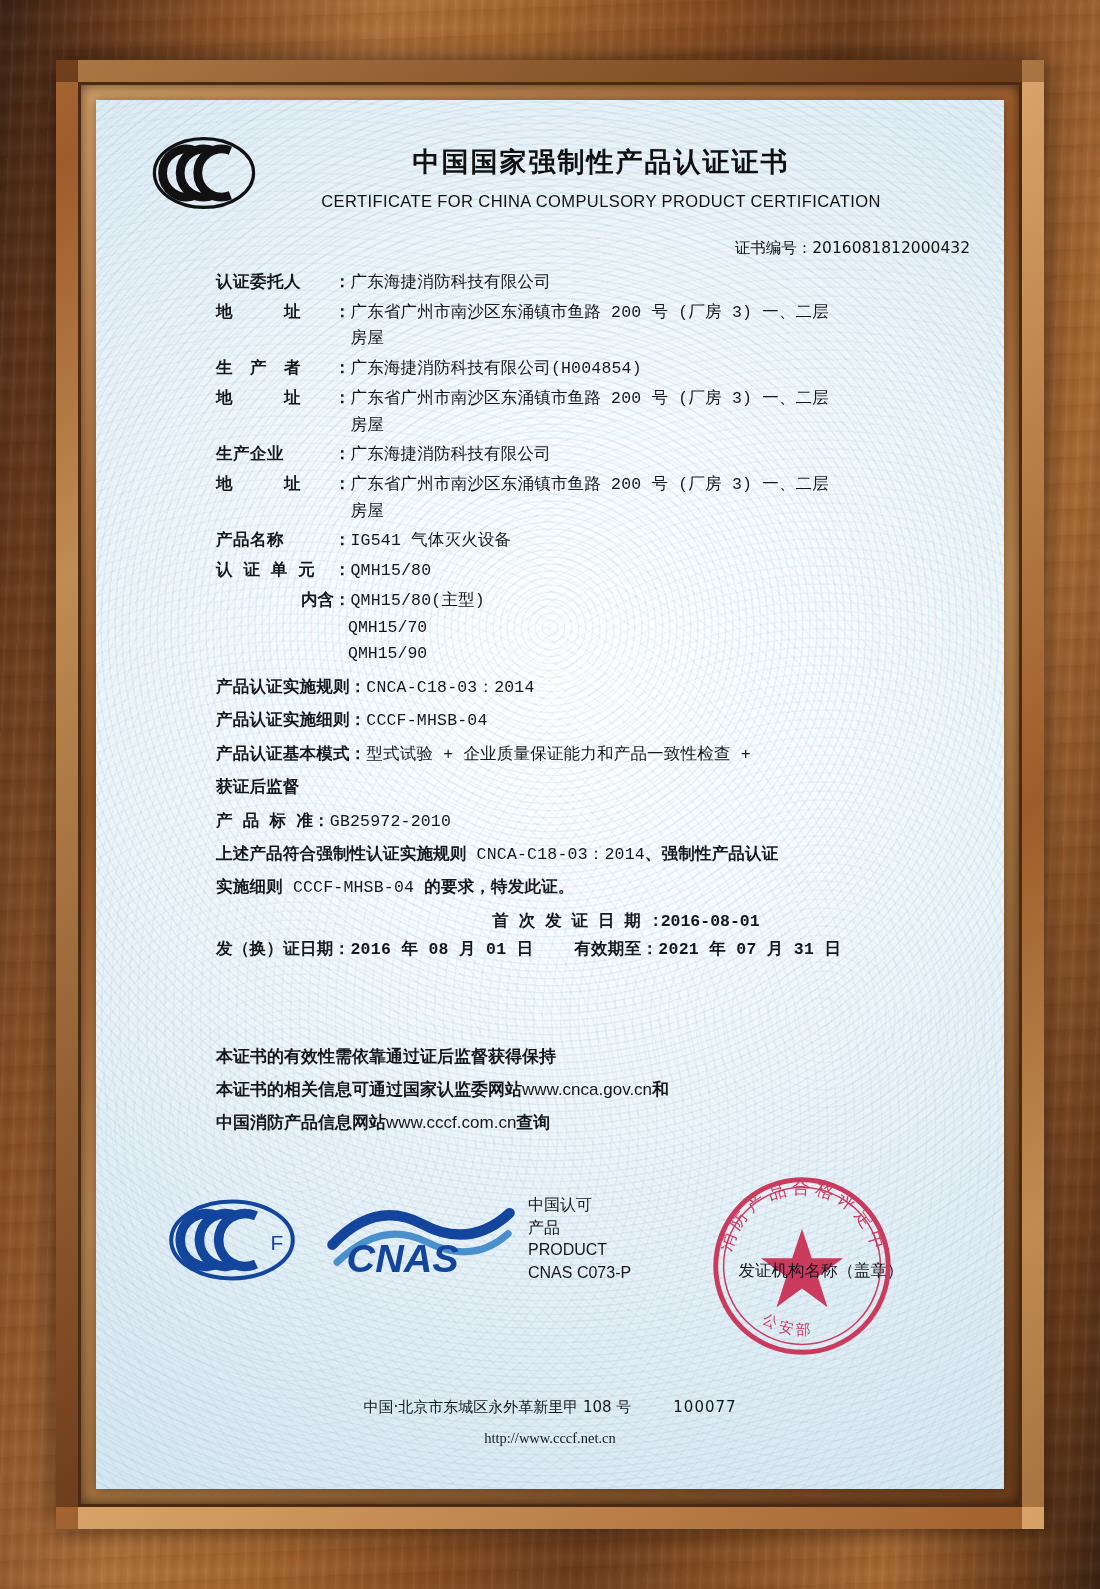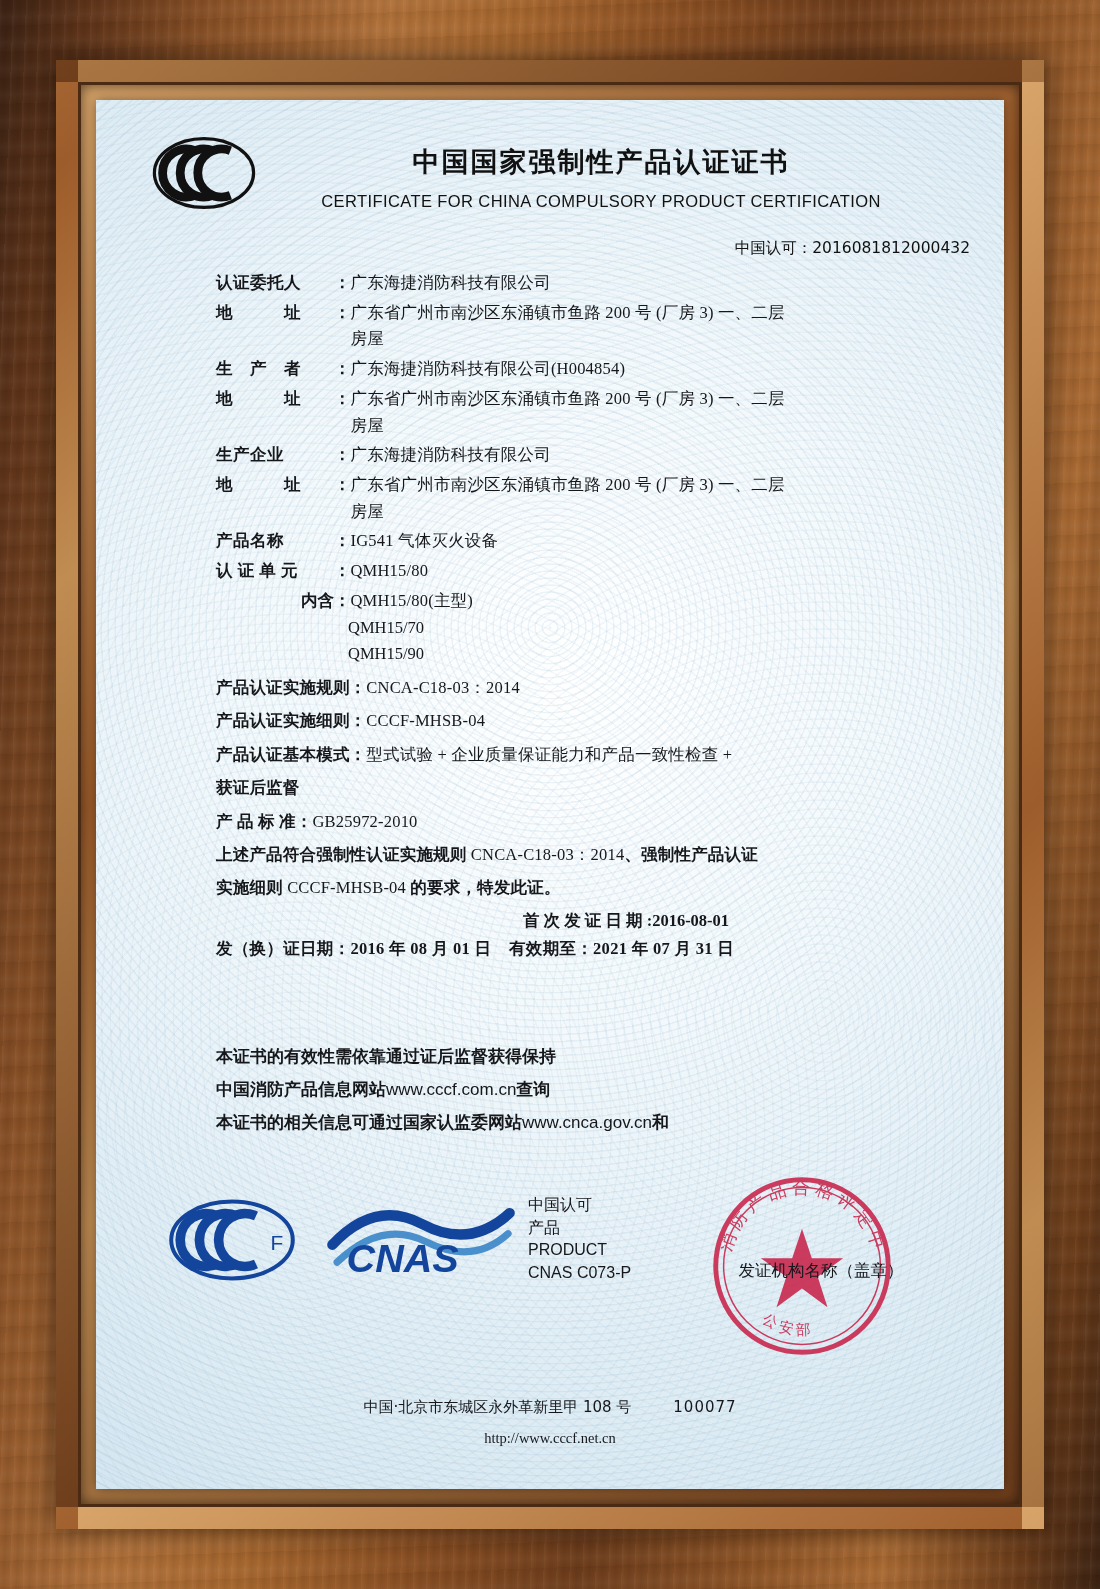--- a/index.html
+++ b/index.html
@@ -133,21 +133,21 @@
     font-size: 15.5px;
     color: #111;
     font-family: "DejaVu Sans", "Liberation Sans", sans-serif;
   }
 
   
   .fields {
     position: absolute;
     left: 120px; top: 170px;
     width: 760px;
-    font-family: Liberation Serif, serif;
+    font-family: Liberation Mono, monospace;
     font-size: 16.5px;
     color: #15171b;
   }
   .row {
     display: flex;
     align-items: flex-start;
     margin-bottom: 3px;
     line-height: 1.62;
   }
   .lbl {
@@ -303,21 +303,21 @@
           <path d="M98 18 A30 30 0 1 0 98 74" fill="none" stroke="#111" stroke-width="11" stroke-linecap="butt"></path>
         </svg>
       </div>
 
       <div class="title-block">
         <div class="title-cn">中国国家强制性产品认证证书</div>
         <div class="title-en">CERTIFICATE FOR CHINA COMPULSORY PRODUCT CERTIFICATION</div>
       </div>
 
       <div class="cert-no">
-        <span>中国认可：</span><span>2016081812000432</span>
+        <span>证书编号：</span><span>2016081812000432</span>
       </div>
 
       <div class="fields">
 
         <div class="row">
           <span class="lbl">认证委托人</span>
           <span class="colon">：</span>
           <span class="val">广东海捷消防科技有限公司</span>
         </div>
 
@@ -408,24 +408,24 @@
         <div class="issuedate">
           <span>发（换）证日期：</span><span>2016 年 08 月 01 日</span>
           &nbsp;&nbsp;
           <span>有效期至：</span><span>2021 年 07 月 31 日</span>
         </div>
       </div>
 
       <div class="notes">
         <div>本证书的有效性需依靠通过证后监督获得保持</div>
         <div>
+          <span>本证书的相关信息可通过国家认监委网站</span><span class="url">www.cnca.gov.cn</span><span>和</span>
+        </div>
+        <div>
           <span>中国消防产品信息网站</span><span class="url">www.cccf.com.cn</span><span>查询</span>
-        </div>
-        <div>
-          <span>本证书的相关信息可通过国家认监委网站</span><span class="url">www.cnca.gov.cn</span><span>和</span>
         </div>
       </div>
 
       <div class="cccf-logo">
         <svg viewBox="0 0 160 104" width="128" height="84" aria-hidden="true">
           <ellipse cx="80" cy="52" rx="76" ry="48" fill="none" stroke="#14459c" stroke-width="5"></ellipse>
           <path d="M62 22 A33 33 0 1 0 62 82" fill="none" stroke="#14459c" stroke-width="12"></path>
           <path d="M86 22 A33 33 0 1 0 86 82" fill="none" stroke="#14459c" stroke-width="12"></path>
           <path d="M110 22 A33 33 0 1 0 110 82" fill="none" stroke="#14459c" stroke-width="12"></path>
           <text x="128" y="64" font-family="Liberation Sans, sans-serif" font-size="26" fill="#14459c">F</text>

